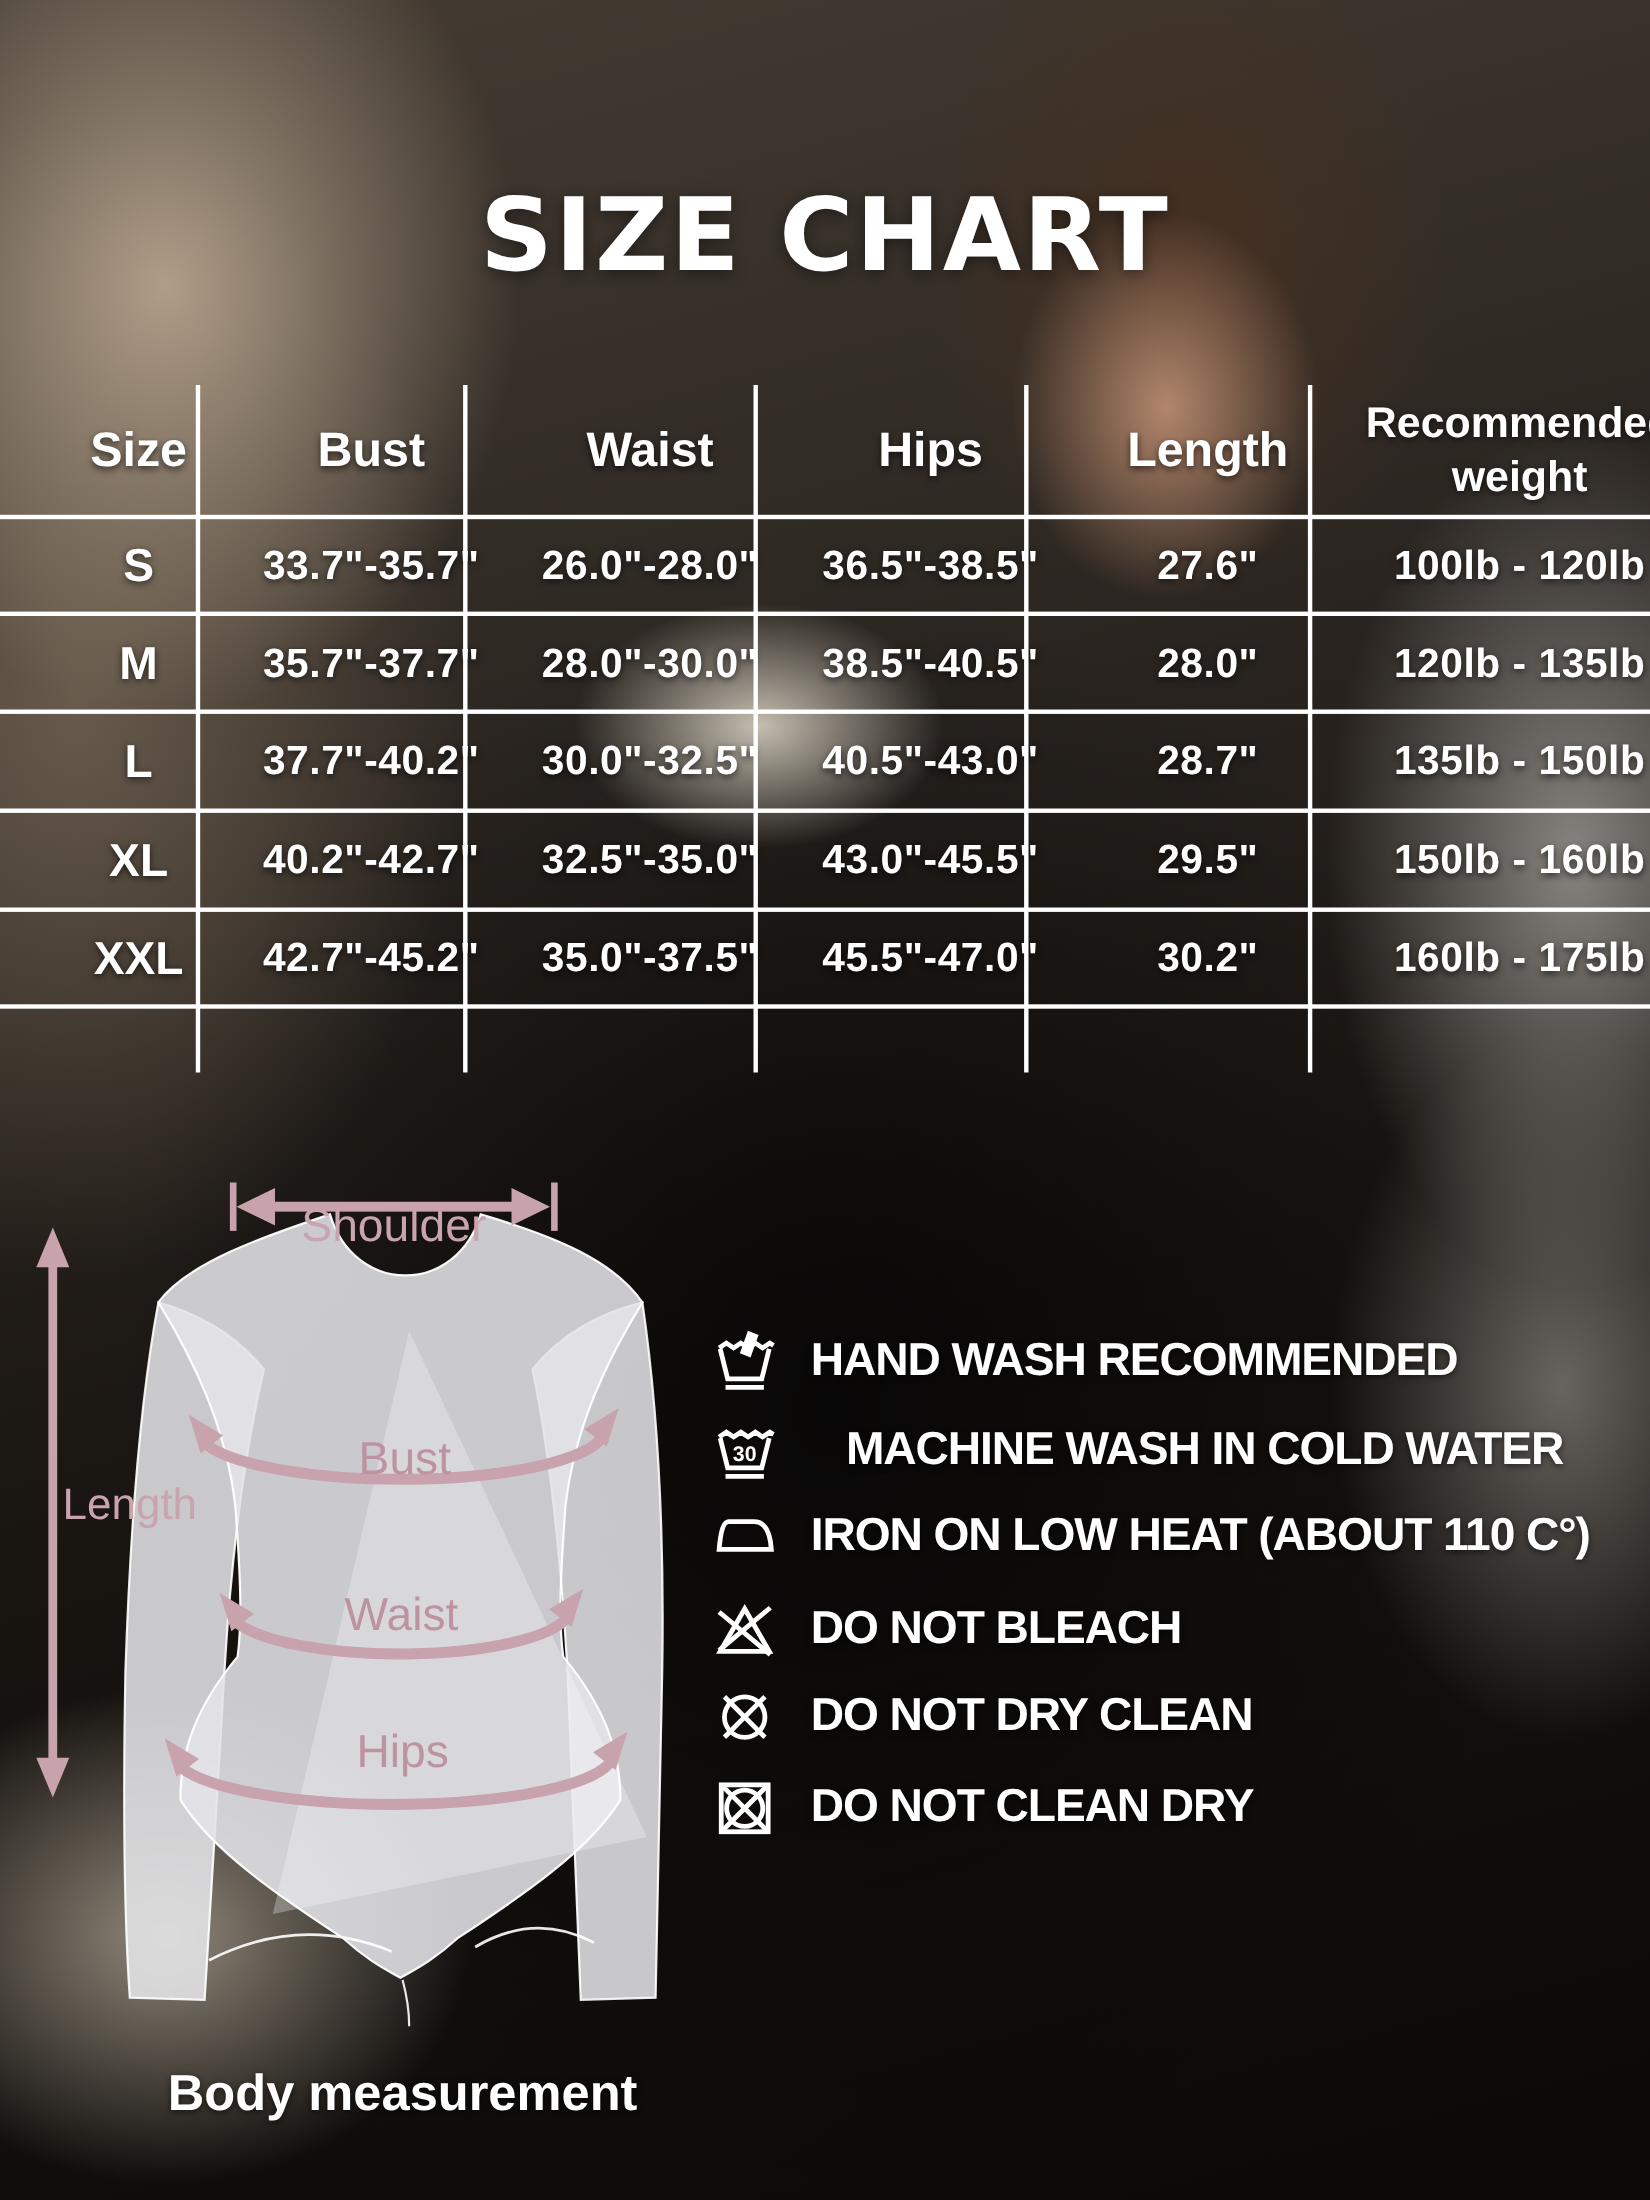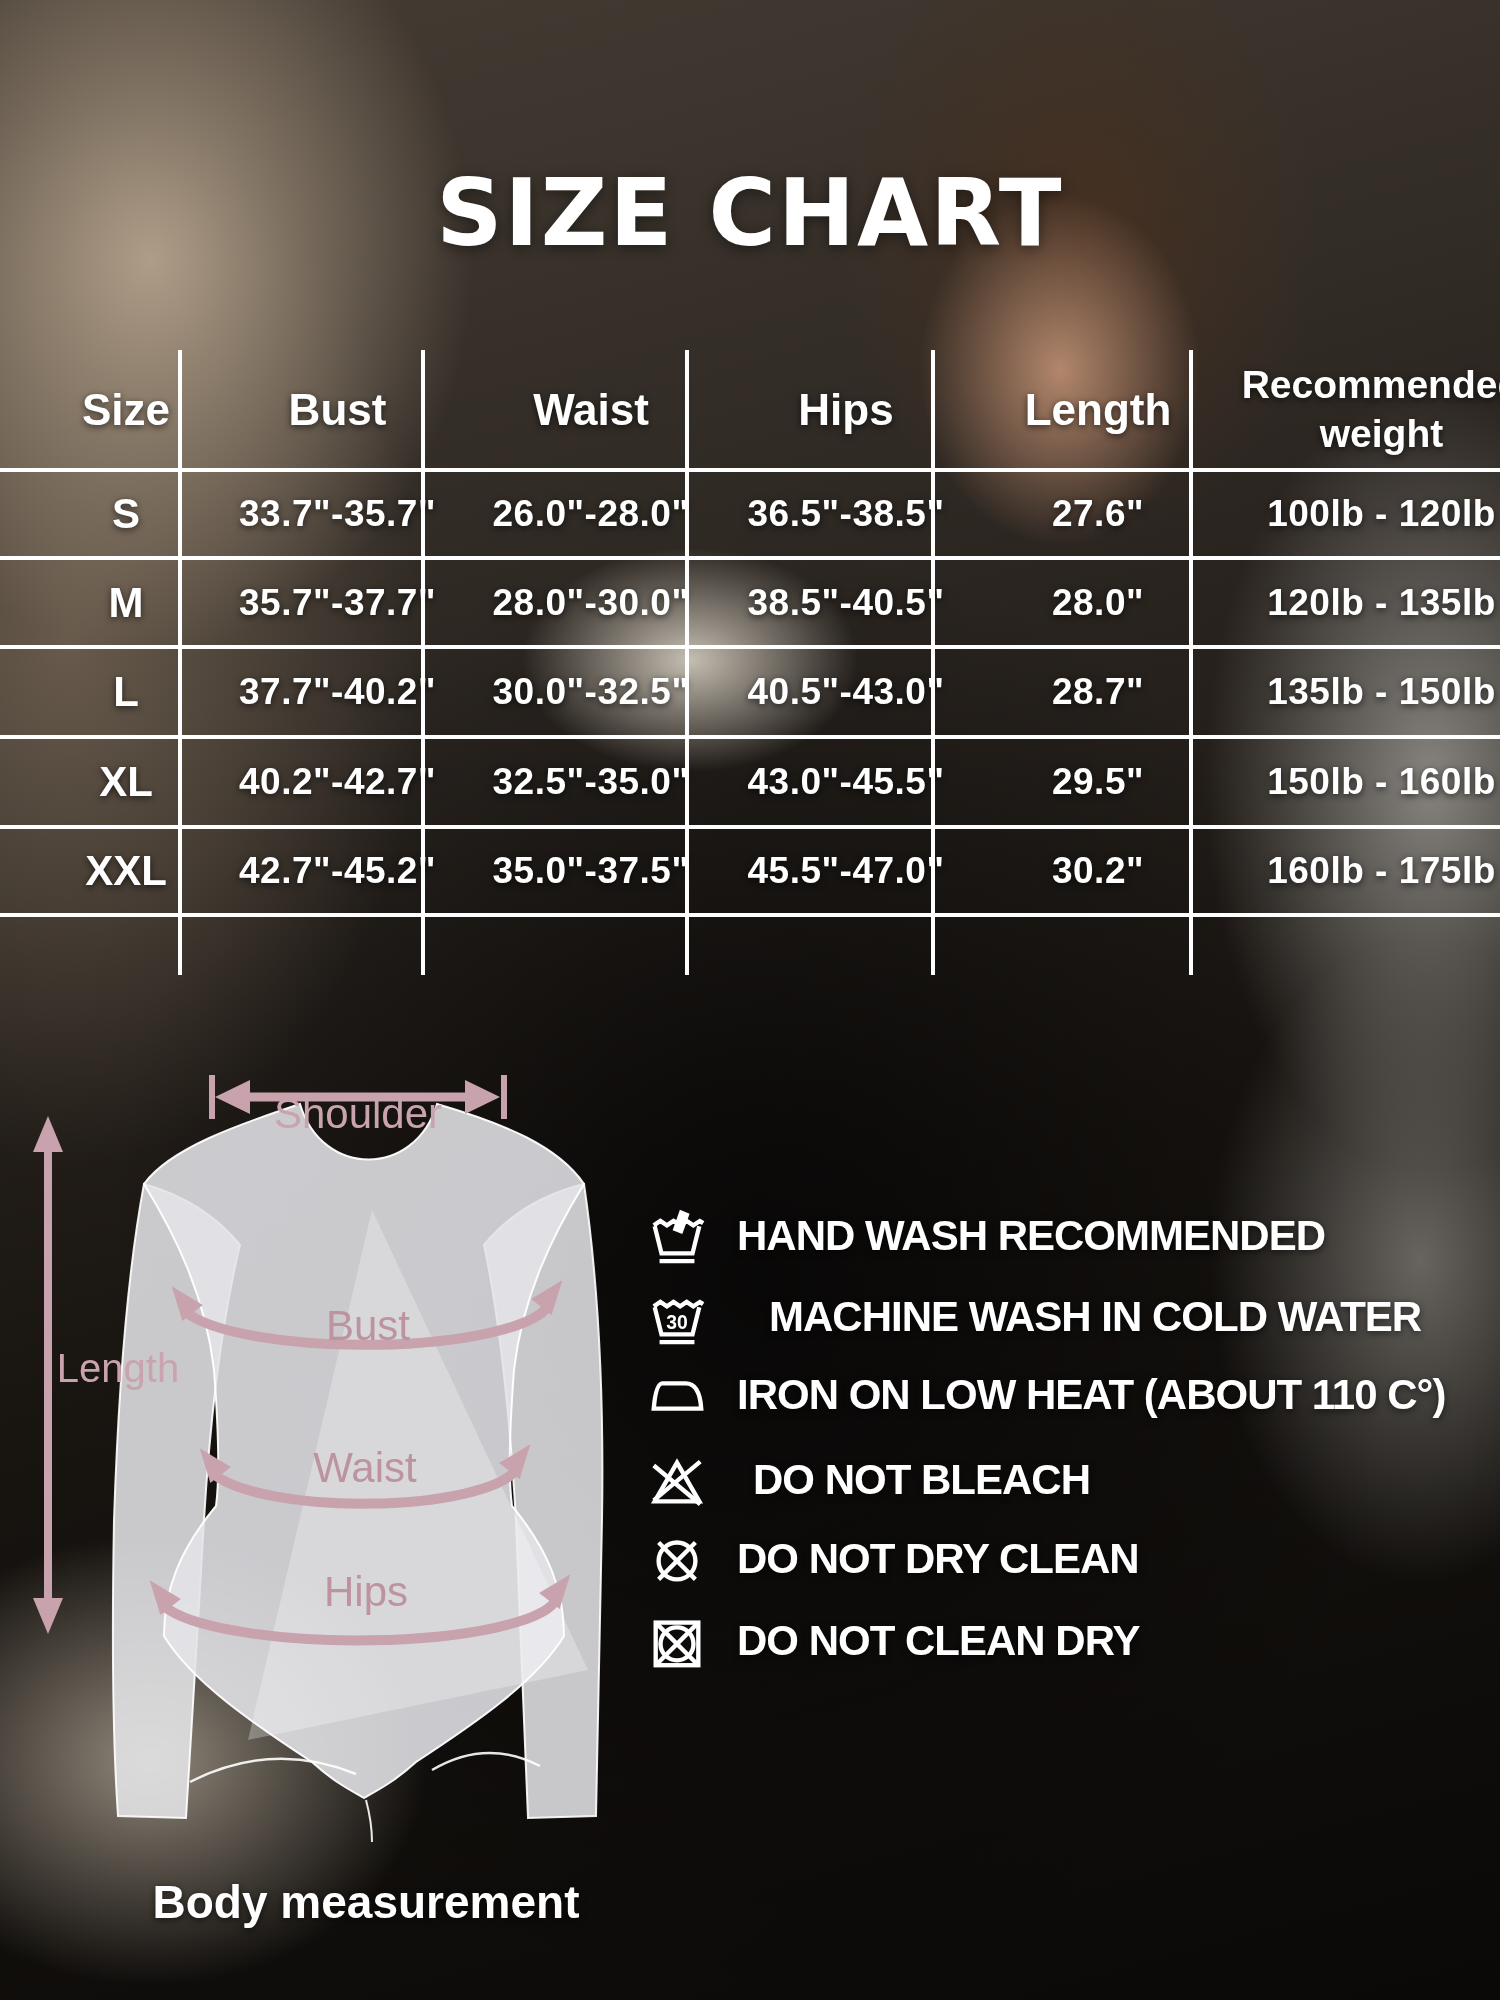--- a/index.html
+++ b/index.html
@@ -138,21 +138,21 @@
     <div class="care-label">MACHINE WASH IN COLD WATER</div>
   </div>
 
   <div class="care-item" style="top:1364px;">
     <svg viewBox="0 0 64 64" fill="none" stroke="#fff" stroke-width="4.5">
       <path d="M17 20 H41 C52 20 56 31 57 46 L8 46 C9 34 11 20 17 20 Z"></path>
     </svg>
     <div class="care-label">IRON ON LOW HEAT (ABOUT 110 C°)</div>
   </div>
 
-  <div class="care-item" style="top:1449px;gap:16px;">
+  <div class="care-item" style="top:1449px;">
     <svg viewBox="0 0 64 64" fill="none" stroke="#fff" stroke-width="4.5">
       <path d="M32 14 L55 54 H9 Z"></path>
       <path d="M8 17 L56 57"></path>
       <path d="M56 13 L8 53"></path>
     </svg>
     <div class="care-label">DO NOT BLEACH</div>
   </div>
 
   <div class="care-item" style="top:1528px;">
     <svg viewBox="0 0 64 64" fill="none" stroke="#fff" stroke-width="4.5">

